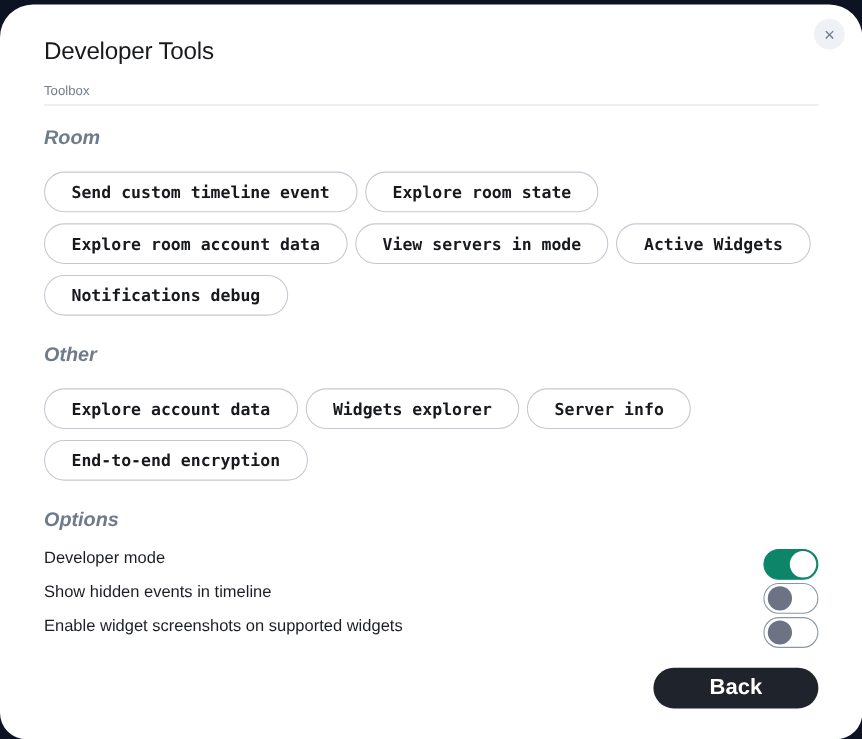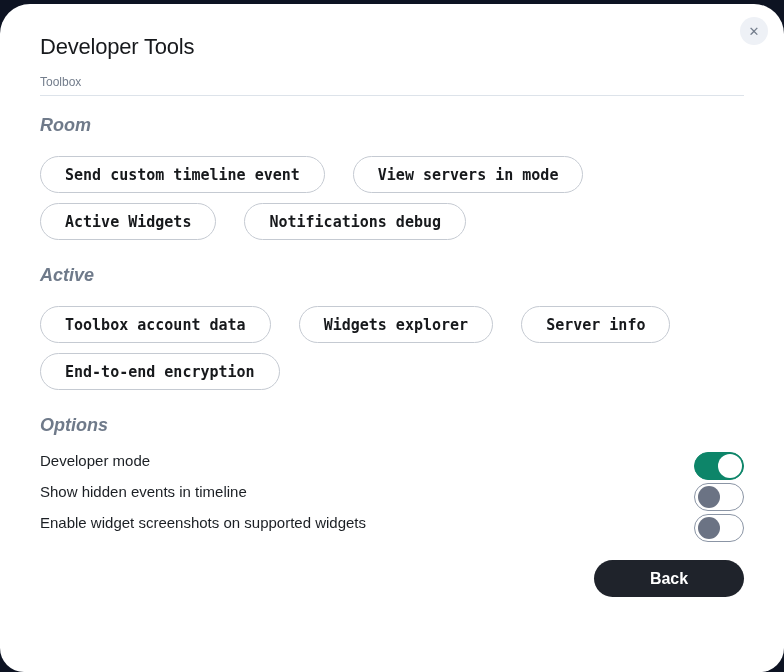--- a/index.html
+++ b/index.html
@@ -54,21 +54,21 @@
     font-weight: 600;
     line-height: 21px;
     color: #6f7a8a;
     font-style: italic;
   }
   h2.section-heading.after-rows { margin-top: 25px; }
   .btn-row {
     margin-top: 20px;
     display: flex;
     flex-wrap: wrap;
-    gap: 10px 28px;
+    gap: 10px 7px;
   }
   .devtool-btn {
     height: 37px;
     padding: 0 24px;
     background: #ffffff;
     border: 1px solid #c5cad2;
     border-radius: 19px;
     font-family: "DejaVu Sans Mono", monospace;
     font-size: 15px;
     font-weight: 600;
@@ -119,49 +119,51 @@
     justify-content: flex-end;
   }
   .back-btn {
     width: 150px;
     height: 37px;
     border: none;
     border-radius: 19px;
     background: var(--back-bg, #1f232b);
     color: #ffffff;
     font-family: "Liberation Sans", sans-serif;
-    font-size: 16px;
+    font-size: 20px;
     font-weight: 700;
     cursor: pointer;
   }
 </style>
 </head>
 <body>
 
 <div class="dialog">
 
   <button class="close-btn">
     <span>✕</span>
   </button>
 
   <h1 class="dialog-title">Developer Tools</h1>
   <div class="dialog-subtitle">Toolbox</div>
   <hr class="divider">
 
   <h2 class="section-heading">Room</h2>
   <div class="btn-row">
     <button class="devtool-btn">Send custom timeline event</button>
+    <button class="devtool-btn">Explore room state</button>
+    <button class="devtool-btn">Explore room account data</button>
     <button class="devtool-btn">View servers in mode</button>
     <button class="devtool-btn">Active Widgets</button>
     <button class="devtool-btn">Notifications debug</button>
   </div>
 
-  <h2 class="section-heading after-rows">Active</h2>
+  <h2 class="section-heading after-rows">Other</h2>
   <div class="btn-row">
-    <button class="devtool-btn">Toolbox account data</button>
+    <button class="devtool-btn">Explore account data</button>
     <button class="devtool-btn">Widgets explorer</button>
     <button class="devtool-btn">Server info</button>
     <button class="devtool-btn">End-to-end encryption</button>
   </div>
 
   <h2 class="section-heading after-rows">Options</h2>
   <div class="options-list">
 
     <div class="option-row">
       <span class="option-label">Developer mode</span>

